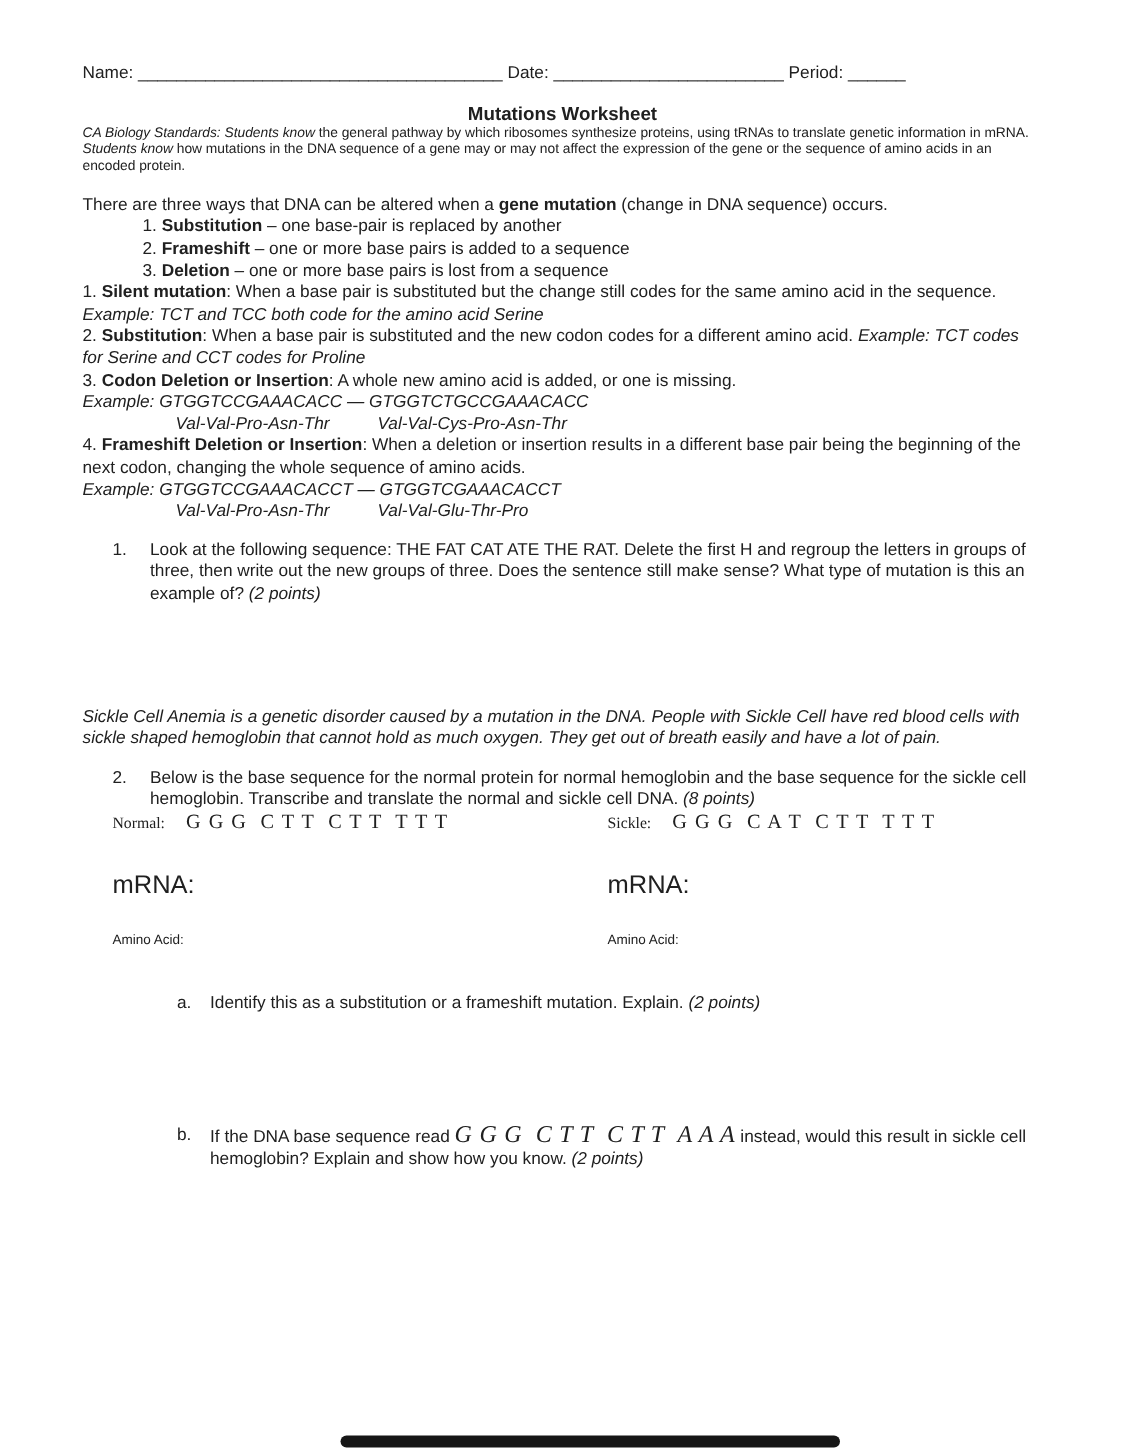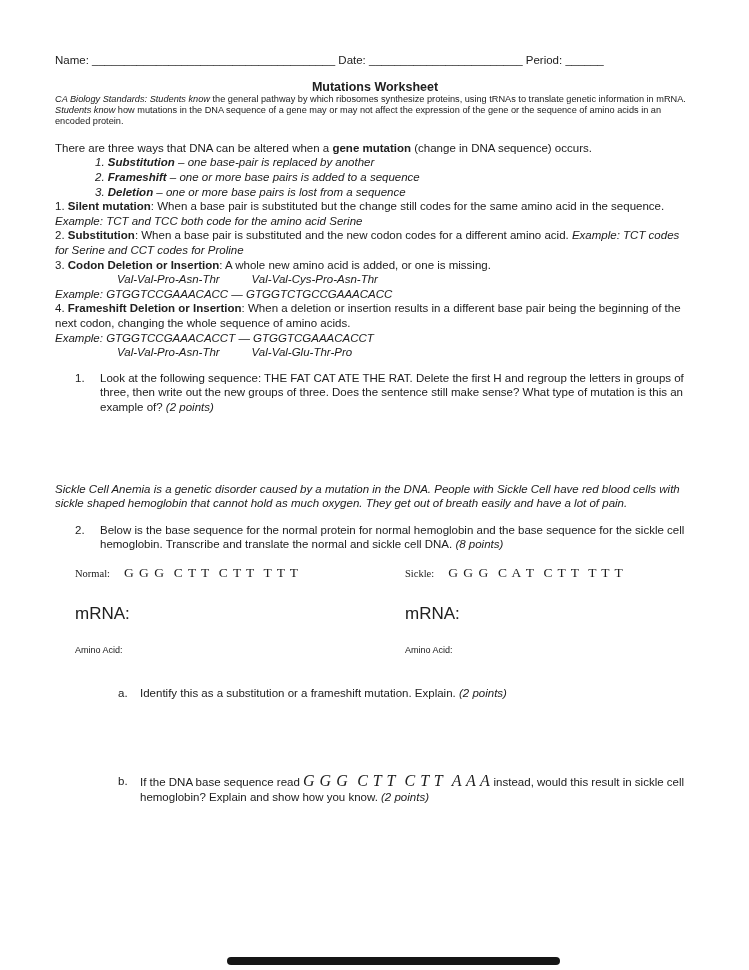--- a/index.html
+++ b/index.html
@@ -5,40 +5,40 @@
   html,body{margin:0;padding:0;background:#ffffff;}
   .page{
     position:relative;
     width:749px;height:970px;
     background:#ffffff;
     color:#202020;
     font-family:"Liberation Sans",sans-serif;
     font-size:11.5px;
     line-height:14.6px;
     box-sizing:border-box;
-    padding:53px 54px 0 55px;
+    padding:42px 54px 0 55px;
     overflow:hidden;
   }
   .rich{white-space:pre-wrap;margin:0;}
   p{margin:0;}
   .b{font-weight:700;}
   .i{font-style:italic;}
   .seq{font-family:"Liberation Serif","DejaVu Serif",serif;letter-spacing:0.5px;font-size:16px;white-space:pre-wrap;font-style:italic;}
   .center{text-align:center;}
   .title{font-weight:700;font-size:12.5px;line-height:14px;margin-top:12px;}
   .points{font-size:11.5px;line-height:14px;margin-top:1px;}
   .standards{font-size:9.2px;line-height:11.4px;margin-top:0;}
   .mt13{margin-top:13px;}
-  .indent1{padding-left:40px;font-style:italic;}
+  .indent1{padding-left:40px;}
   .aa{padding-left:62px;}
   .qnum{display:flex;margin-top:11px;}
   .num{width:25px;margin-left:20px;flex:none;}
   .qtext{flex:1;}
   .answer-gap{height:67px;}
-  .seqgrid{display:grid;grid-template-columns:330px 1fr;margin-top:14px;padding-left:20px;}
+  .seqgrid{display:grid;grid-template-columns:330px 1fr;padding-left:20px;}
   .seqrow{display:flex;align-items:baseline;}
   .seqlabel{font-family:"Liberation Serif","DejaVu Serif",serif;font-size:10.5px;flex:none;}
   .seqtext{font-family:"Liberation Serif","DejaVu Serif",serif;font-size:13.5px;letter-spacing:1px;margin-left:14px;white-space:pre;}
   .mrna{margin-top:26px;font-size:17px;}
   .amino{margin-top:21px;font-size:9px;}
   .sub{display:flex;}
   .sub-a{margin-top:28px;}
   .sub-b{margin-top:74px;}
   .letter{width:22px;margin-left:63px;flex:none;}
   .bottom-bar{position:absolute;left:227px;top:957px;width:333px;height:8px;border-radius:4px;background:#161616;}
@@ -55,22 +55,22 @@
   <p class="rich standards"><span class="i">CA Biology Standards: Students know</span><span> the general pathway by which ribosomes synthesize proteins, using tRNAs to translate genetic information in mRNA. </span><span class="i">Students know</span><span> how mutations in the DNA sequence of a gene may or may not affect the expression of the gene or the sequence of amino acids in an encoded protein.</span></p>
 
   <p class="rich mt13"><span>There are three ways that DNA can be altered when a </span><span class="b">gene mutation</span><span> (change in DNA sequence) occurs.</span></p>
   <div class="rich indent1"><span>1. </span><span class="b">Substitution</span><span> – one base-pair is replaced by another</span></div>
   <div class="rich indent1"><span>2. </span><span class="b">Frameshift</span><span> – one or more base pairs is added to a sequence</span></div>
   <div class="rich indent1"><span>3. </span><span class="b">Deletion</span><span> – one or more base pairs is lost from a sequence</span></div>
 
   <div class="rich"><span>1. </span><span class="b">Silent mutation</span><span>: When a base pair is substituted but the change still codes for the same amino acid in the sequence. </span><span class="i">Example: TCT and TCC both code for the amino acid Serine</span></div>
   <div class="rich"><span>2. </span><span class="b">Substitution</span><span>: When a base pair is substituted and the new codon codes for a different amino acid. </span><span class="i">Example: TCT codes for Serine and CCT codes for Proline</span></div>
   <div class="rich"><span>3. </span><span class="b">Codon Deletion or Insertion</span><span>: A whole new amino acid is added, or one is missing.</span></div>
+  <div class="rich"><span class="i">Example: GTGGTCCGAAACACC — GTGGTCTGCCGAAACACC</span></div>
   <div class="rich aa"><span class="i">Val-Val-Pro-Asn-Thr          Val-Val-Cys-Pro-Asn-Thr</span></div>
-  <div class="rich"><span class="i">Example: GTGGTCCGAAACACC — GTGGTCTGCCGAAACACC</span></div>
   <div class="rich"><span>4. </span><span class="b">Frameshift Deletion or Insertion</span><span>: When a deletion or insertion results in a different base pair being the beginning of the next codon, changing the whole sequence of amino acids.</span></div>
   <div class="rich"><span class="i">Example: GTGGTCCGAAACACCT — GTGGTCGAAACACCT</span></div>
   <div class="rich aa"><span class="i">Val-Val-Pro-Asn-Thr          Val-Val-Glu-Thr-Pro</span></div>
 
   <div class="qnum">
     <span class="num">1.</span>
     <div class="qtext rich"><span>Look at the following sequence: THE FAT CAT ATE THE RAT. Delete the first H and regroup the letters in groups of three, then write out the new groups of three. Does the sentence still make sense? What type of mutation is this an example of? </span><span class="i">(2 points)</span></div>
   </div>
 
   <div class="answer-gap"></div>

